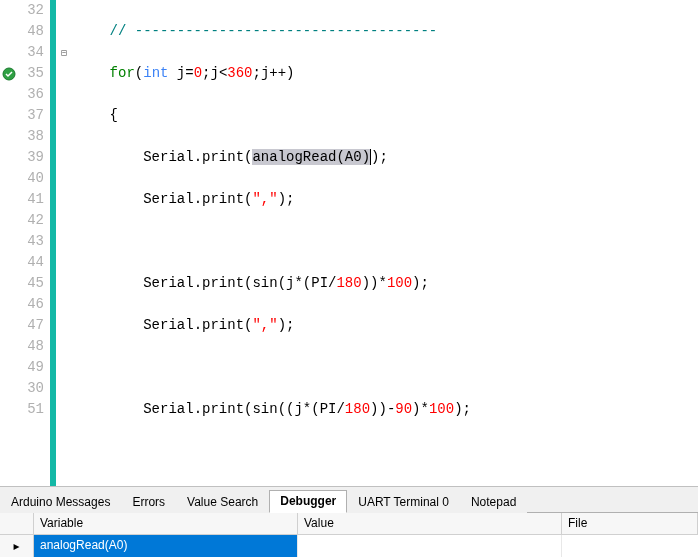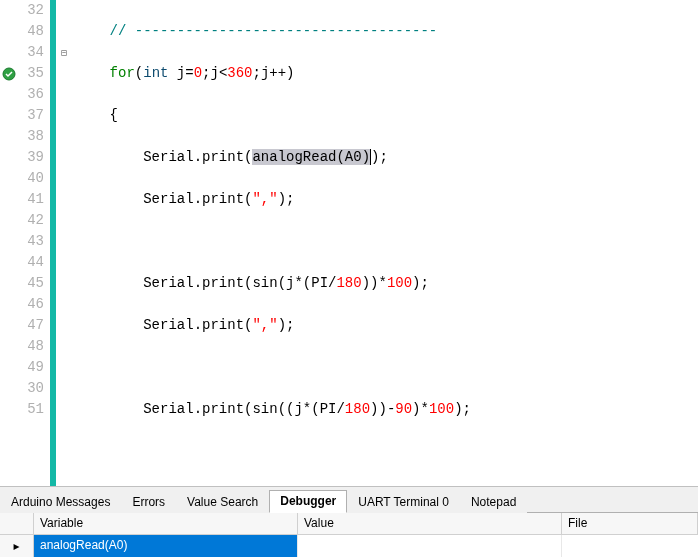--- a/index.html
+++ b/index.html
@@ -63,21 +63,21 @@
     font-family: Consolas, "Courier New", monospace;
     font-size: 14px;
     line-height: 21px;
     white-space: pre;
     color: #000000;
     padding-left: 4px;
     overflow: hidden;
   }
   .code .line { height: 21px; }
   .kw { color: #008000; font-weight: normal; }
-  .type { color: #0c4a6e; }
+  .type { color: #3b82f6; }
   .num { color: #ff0000; }
   .cmt { color: #008080; }
   .sel { background: #c8c8d0; }
   .caret {
     display: inline-block;
     width: 1px;
     height: 16px;
     background: #000;
     vertical-align: text-top;
     margin-left: 0;

